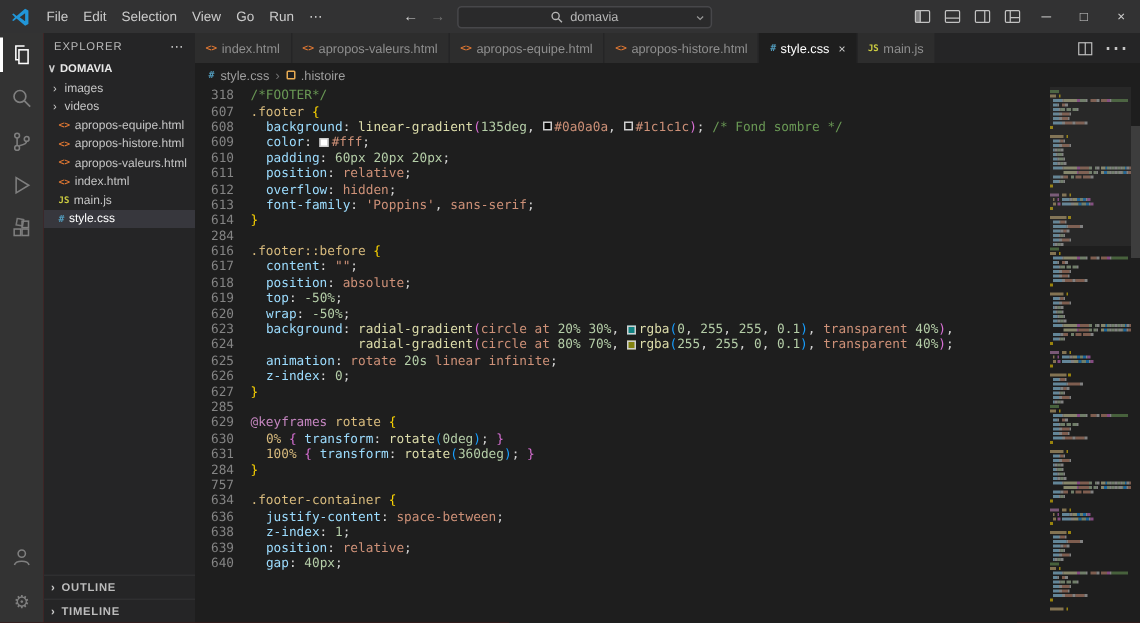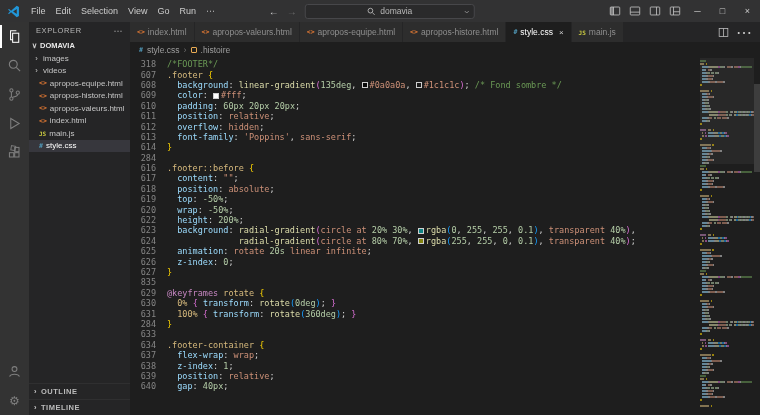--- a/index.html
+++ b/index.html
@@ -319,34 +319,33 @@
             <div class="code-line"><span class="lnum">611</span><span class="lcontent"><span class="tk-pun">  </span><span class="tk-prop">position</span><span class="tk-pun">: </span><span class="tk-val">relative</span><span class="tk-pun">;</span></span></div>
             <div class="code-line"><span class="lnum">612</span><span class="lcontent"><span class="tk-pun">  </span><span class="tk-prop">overflow</span><span class="tk-pun">: </span><span class="tk-val">hidden</span><span class="tk-pun">;</span></span></div>
             <div class="code-line"><span class="lnum">613</span><span class="lcontent"><span class="tk-pun">  </span><span class="tk-prop">font-family</span><span class="tk-pun">: </span><span class="tk-val">'Poppins'</span><span class="tk-pun">, </span><span class="tk-val">sans-serif</span><span class="tk-pun">;</span></span></div>
             <div class="code-line"><span class="lnum">614</span><span class="lcontent"><span class="tk-b1">}</span></span></div>
             <div class="code-line"><span class="lnum">284</span><span class="lcontent"></span></div>
             <div class="code-line"><span class="lnum">616</span><span class="lcontent"><span class="tk-sel">.footer::before</span><span class="tk-pun"> </span><span class="tk-b1">{</span></span></div>
             <div class="code-line"><span class="lnum">617</span><span class="lcontent"><span class="tk-pun">  </span><span class="tk-prop">content</span><span class="tk-pun">: </span><span class="tk-val">""</span><span class="tk-pun">;</span></span></div>
             <div class="code-line"><span class="lnum">618</span><span class="lcontent"><span class="tk-pun">  </span><span class="tk-prop">position</span><span class="tk-pun">: </span><span class="tk-val">absolute</span><span class="tk-pun">;</span></span></div>
             <div class="code-line"><span class="lnum">619</span><span class="lcontent"><span class="tk-pun">  </span><span class="tk-prop">top</span><span class="tk-pun">: </span><span class="tk-num">-50%</span><span class="tk-pun">;</span></span></div>
             <div class="code-line"><span class="lnum">620</span><span class="lcontent"><span class="tk-pun">  </span><span class="tk-prop">wrap</span><span class="tk-pun">: </span><span class="tk-num">-50%</span><span class="tk-pun">;</span></span></div>
-            <div class="code-line"><span class="lnum">622</span><span class="lcontent"><span class="tk-pun">  </span><span class="tk-prop">height</span><span class="tk-pun">: </span><span class="tk-num">200%</span><span class="tk-pun">;</span></span></div>
             <div class="code-line"><span class="lnum">623</span><span class="lcontent"><span class="tk-pun">  </span><span class="tk-prop">background</span><span class="tk-pun">: </span><span class="tk-fn">radial-gradient</span><span class="tk-b2">(</span><span class="tk-val">circle at </span><span class="tk-num">20%</span><span class="tk-pun"> </span><span class="tk-num">30%</span><span class="tk-pun">, </span><span class="swatch" style="background: rgba(0, 255, 255, 0.45);"></span><span class="tk-fn">rgba</span><span class="tk-b3">(</span><span class="tk-num">0</span><span class="tk-pun">, </span><span class="tk-num">255</span><span class="tk-pun">, </span><span class="tk-num">255</span><span class="tk-pun">, </span><span class="tk-num">0.1</span><span class="tk-b3">)</span><span class="tk-pun">, </span><span class="tk-val">transparent</span><span class="tk-pun"> </span><span class="tk-num">40%</span><span class="tk-b2">)</span><span class="tk-pun">,</span></span></div>
             <div class="code-line"><span class="lnum">624</span><span class="lcontent"><span class="tk-pun">              </span><span class="tk-fn">radial-gradient</span><span class="tk-b2">(</span><span class="tk-val">circle at </span><span class="tk-num">80%</span><span class="tk-pun"> </span><span class="tk-num">70%</span><span class="tk-pun">, </span><span class="swatch" style="background: rgba(255, 255, 0, 0.45);"></span><span class="tk-fn">rgba</span><span class="tk-b3">(</span><span class="tk-num">255</span><span class="tk-pun">, </span><span class="tk-num">255</span><span class="tk-pun">, </span><span class="tk-num">0</span><span class="tk-pun">, </span><span class="tk-num">0.1</span><span class="tk-b3">)</span><span class="tk-pun">, </span><span class="tk-val">transparent</span><span class="tk-pun"> </span><span class="tk-num">40%</span><span class="tk-b2">)</span><span class="tk-pun">;</span></span></div>
             <div class="code-line"><span class="lnum">625</span><span class="lcontent"><span class="tk-pun">  </span><span class="tk-prop">animation</span><span class="tk-pun">: </span><span class="tk-val">rotate</span><span class="tk-pun"> </span><span class="tk-num">20s</span><span class="tk-pun"> </span><span class="tk-val">linear</span><span class="tk-pun"> </span><span class="tk-val">infinite</span><span class="tk-pun">;</span></span></div>
             <div class="code-line"><span class="lnum">626</span><span class="lcontent"><span class="tk-pun">  </span><span class="tk-prop">z-index</span><span class="tk-pun">: </span><span class="tk-num">0</span><span class="tk-pun">;</span></span></div>
             <div class="code-line"><span class="lnum">627</span><span class="lcontent"><span class="tk-b1">}</span></span></div>
-            <div class="code-line"><span class="lnum">835</span><span class="lcontent"></span></div>
+            <div class="code-line"><span class="lnum">285</span><span class="lcontent"></span></div>
             <div class="code-line"><span class="lnum">629</span><span class="lcontent"><span class="tk-kw">@keyframes</span><span class="tk-pun"> </span><span class="tk-sel">rotate</span><span class="tk-pun"> </span><span class="tk-b1">{</span></span></div>
             <div class="code-line"><span class="lnum">630</span><span class="lcontent"><span class="tk-pun">  </span><span class="tk-sel">0%</span><span class="tk-pun"> </span><span class="tk-b2">{</span><span class="tk-pun"> </span><span class="tk-prop">transform</span><span class="tk-pun">: </span><span class="tk-fn">rotate</span><span class="tk-b3">(</span><span class="tk-num">0deg</span><span class="tk-b3">)</span><span class="tk-pun">; </span><span class="tk-b2">}</span></span></div>
             <div class="code-line"><span class="lnum">631</span><span class="lcontent"><span class="tk-pun">  </span><span class="tk-sel">100%</span><span class="tk-pun"> </span><span class="tk-b2">{</span><span class="tk-pun"> </span><span class="tk-prop">transform</span><span class="tk-pun">: </span><span class="tk-fn">rotate</span><span class="tk-b3">(</span><span class="tk-num">360deg</span><span class="tk-b3">)</span><span class="tk-pun">; </span><span class="tk-b2">}</span></span></div>
             <div class="code-line"><span class="lnum">284</span><span class="lcontent"><span class="tk-b1">}</span></span></div>
-            <div class="code-line"><span class="lnum">633</span><span class="lcontent"></span></div>
+            <div class="code-line"><span class="lnum">757</span><span class="lcontent"></span></div>
             <div class="code-line"><span class="lnum">634</span><span class="lcontent"><span class="tk-sel">.footer-container</span><span class="tk-pun"> </span><span class="tk-b1">{</span></span></div>
-            <div class="code-line"><span class="lnum">637</span><span class="lcontent"><span class="tk-pun">  </span><span class="tk-prop">flex-wrap</span><span class="tk-pun">: </span><span class="tk-val">wrap</span><span class="tk-pun">;</span></span></div>
+            <div class="code-line"><span class="lnum">636</span><span class="lcontent"><span class="tk-pun">  </span><span class="tk-prop">justify-content</span><span class="tk-pun">: </span><span class="tk-val">space-between</span><span class="tk-pun">;</span></span></div>
             <div class="code-line"><span class="lnum">638</span><span class="lcontent"><span class="tk-pun">  </span><span class="tk-prop">z-index</span><span class="tk-pun">: </span><span class="tk-num">1</span><span class="tk-pun">;</span></span></div>
             <div class="code-line"><span class="lnum">639</span><span class="lcontent"><span class="tk-pun">  </span><span class="tk-prop">position</span><span class="tk-pun">: </span><span class="tk-val">relative</span><span class="tk-pun">;</span></span></div>
             <div class="code-line"><span class="lnum">640</span><span class="lcontent"><span class="tk-pun">  </span><span class="tk-prop">gap</span><span class="tk-pun">: </span><span class="tk-num">40px</span><span class="tk-pun">;</span></span></div>
           </div>
         <div class="minimap">
             <div class="mm-line">
               <span class="mm-seg" style="width: 6.2px; background: rgb(106, 153, 85);"></span>
             </div>
             <div class="mm-line">
               <span class="mm-seg" style="width: 4.34px; background: rgb(215, 186, 125);"></span>

